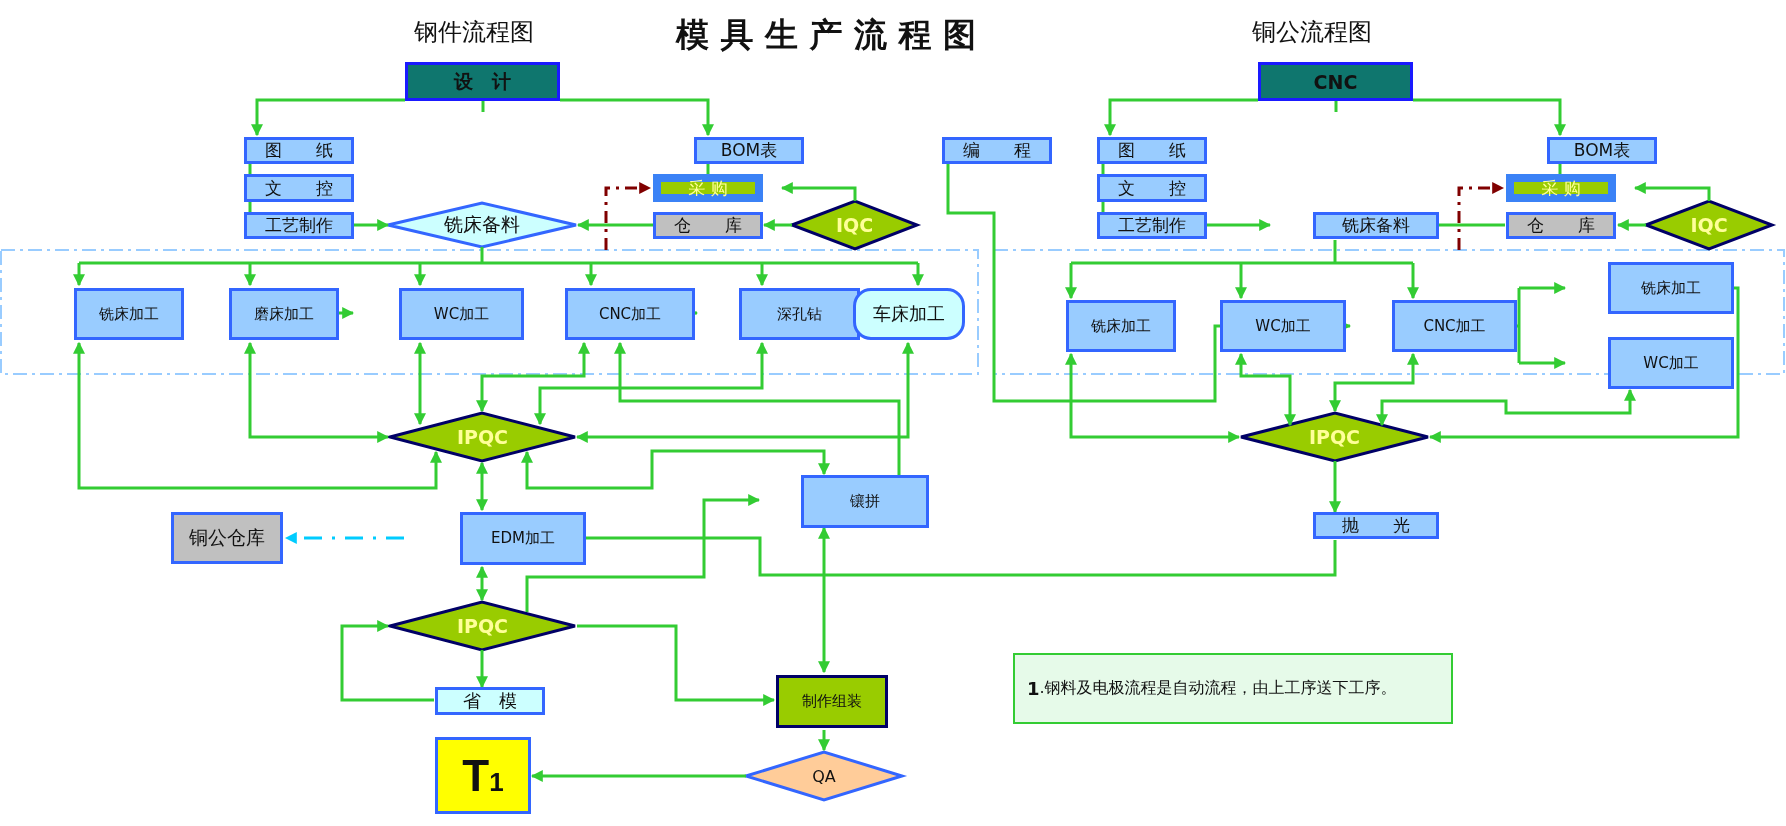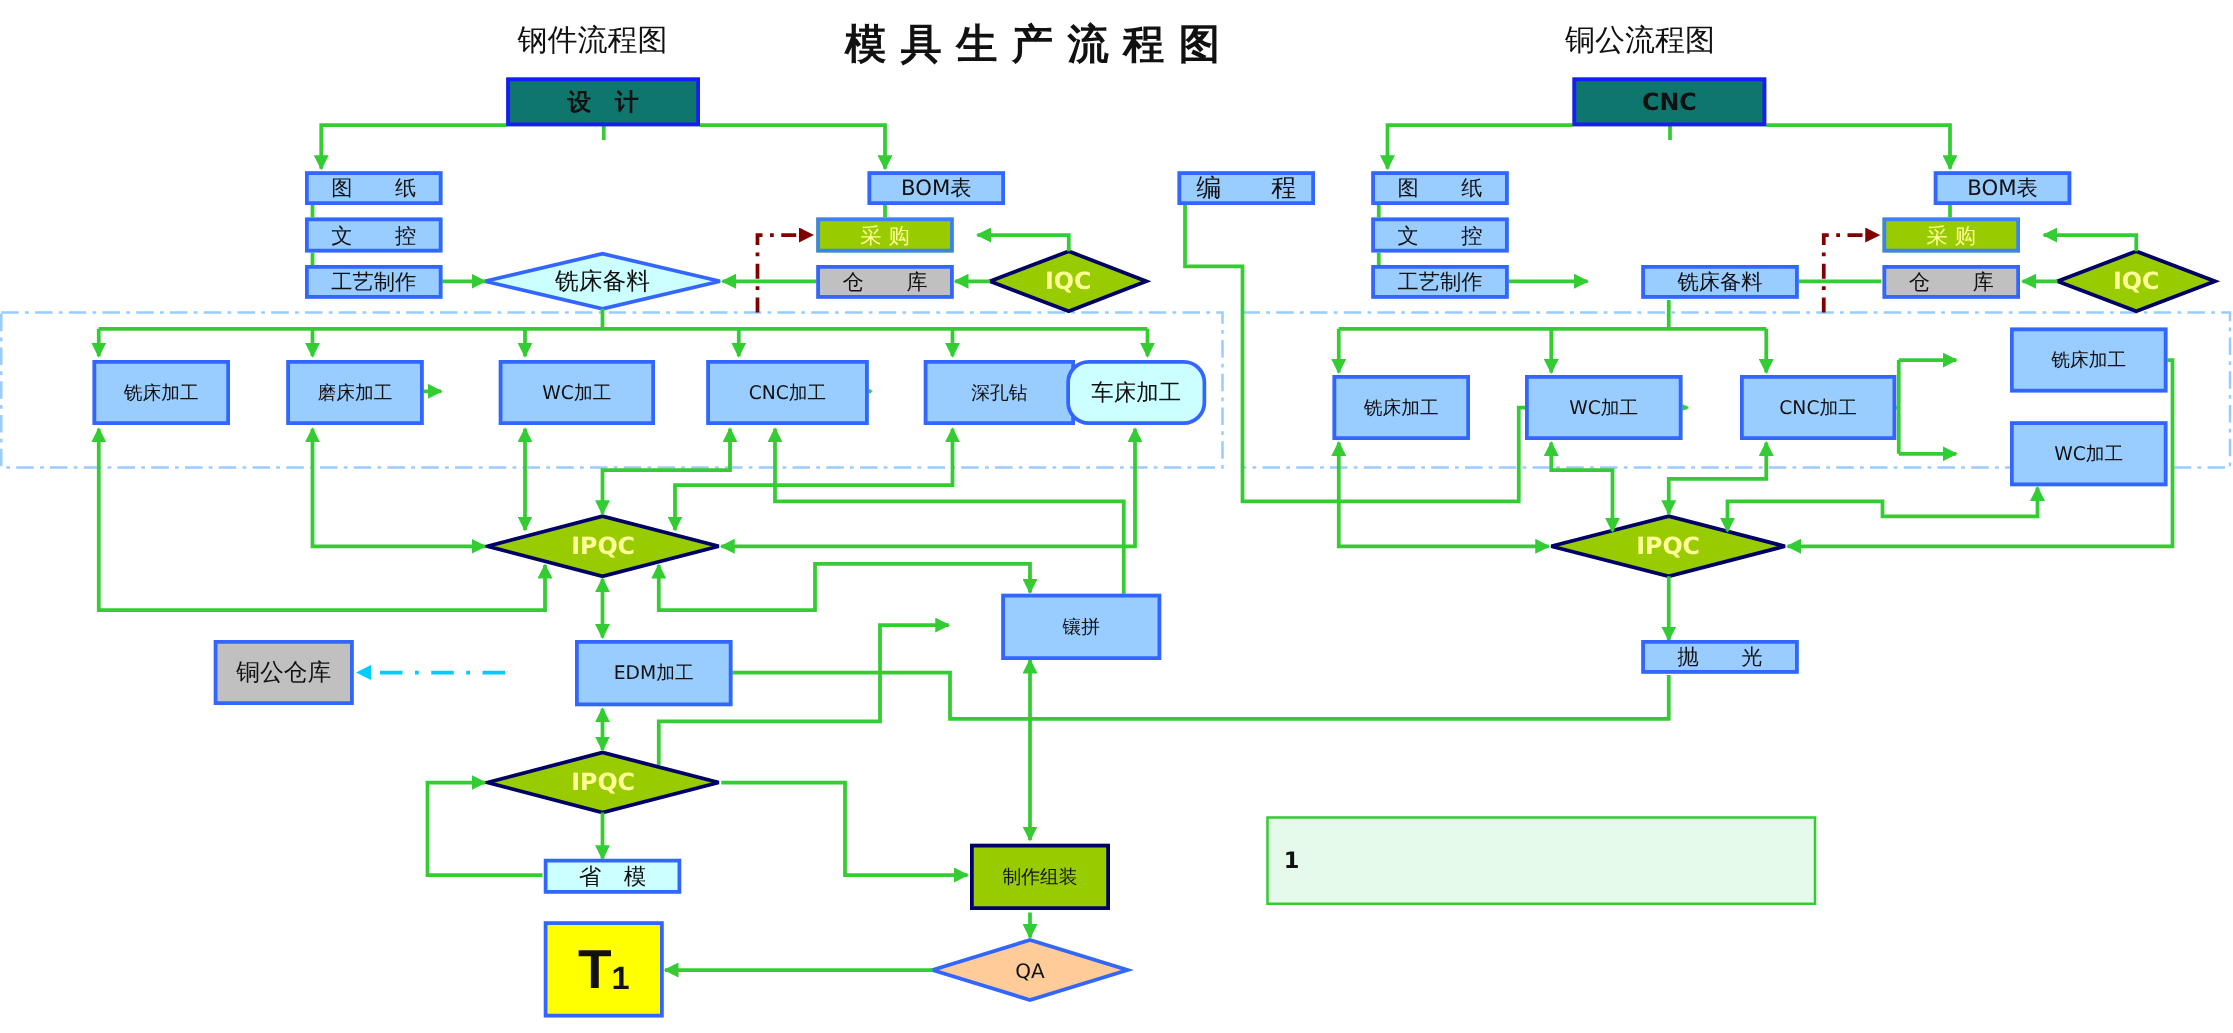--- a/index.html
+++ b/index.html
@@ -4,21 +4,21 @@
 <style>
   html, body { margin: 0; padding: 0; background: #ffffff; }
   body { width: 1786px; height: 826px; position: relative; overflow: hidden;
          font-family: "DejaVu Sans", "Liberation Sans", sans-serif; }
   #wires { position: absolute; left: 0; top: 0; width: 1786px; height: 826px; }
   .node { position: absolute; box-sizing: border-box; display: flex; align-items: center;
           justify-content: center; color: #111; white-space: pre; }
   .n-blue { background: #99ccff; border: 3px solid #3366ff; margin-left: 41px; }
   .n-purple { background: #0f766e; border: 3px solid #1a1aff; font-weight: bold; }
   .n-olive { background: #99cc00; border: 3px solid #000066; }
-  .n-olive-y { background: #99cc00; border: 3px solid #3b82f6; color: #ffff99; }
+  .n-olive-y { background: #99cc00; border: 8px solid #3b82f6; color: #ffff99; }
   .n-gray { background: #c0c0c0; border: 3px solid #3366ff; }
   .n-cyan { background: #ccffff; border: 3px solid #3366ff; }
   .n-yellow { background: #ffff00; border: 3px solid #3366ff; font-weight: bold; }
   .n-note { background: #e6fae9; border: 2px solid #33cc33; justify-content: flex-start; padding-left: 12px; }
   .title { position: absolute; color: #111; white-space: pre; }
   .diamond-label { position: absolute; display: flex; align-items: center; justify-content: center;
                    font-weight: bold; white-space: pre; pointer-events: none; }
 </style>
 </head>
 <body>
@@ -169,33 +169,33 @@
 <div class="node n-gray" style="left:171px;top:512px;width:112px;height:52px;font-size:19px;">铜公仓库</div>
 <div class="diamond-label" style="left:390px;top:602px;width:185px;height:48px;font-size:19px;color:#ffff99;">IPQC</div>
 <div class="node n-cyan" style="left:435px;top:687px;width:110px;height:28px;font-size:18px;">省　模</div>
 <div class="node n-olive" style="left:776px;top:675px;width:112px;height:53px;font-size:15px;text-align:right;">制作组装</div>
 <div class="diamond-label" style="left:746px;top:752px;width:156px;height:48px;font-size:16px;font-weight:normal;color:#111;">QA</div>
 <div class="node n-yellow" style="left:435px;top:737px;width:96px;height:77px;">
   <span style="font-size:44px;font-family:'Liberation Sans',sans-serif;">T</span><span style="font-size:26px;margin-top:14px;font-family:'Liberation Sans',sans-serif;">1</span>
 </div>
 
 <div class="node n-purple" style="left:1258px;top:62px;width:155px;height:39px;font-size:19px;">CNC</div>
-<div class="node n-blue" style="left:901px;top:137px;width:110px;height:27px;font-size:20px;">编　　程</div>
+<div class="node n-blue" style="left:901px;top:137px;width:110px;height:27px;font-size:17px;">编　　程</div>
 <div class="node n-blue" style="left:1056px;top:137px;width:110px;height:27px;font-size:17px;">图　　纸</div>
 <div class="node n-blue" style="left:1056px;top:174px;width:110px;height:28px;font-size:17px;">文　　控</div>
 <div class="node n-blue" style="left:1056px;top:212px;width:110px;height:27px;font-size:17px;">工艺制作</div>
 <div class="node n-blue" style="left:1272px;top:212px;width:126px;height:27px;font-size:17px;">铣床备料</div>
 <div class="node n-blue" style="left:1506px;top:137px;width:110px;height:27px;font-size:17px;">BOM表</div>
 <div class="node n-olive-y" style="left:1506px;top:174px;width:110px;height:28px;font-size:17px;">采 购</div>
 <div class="node n-gray" style="left:1506px;top:212px;width:110px;height:27px;font-size:17px;">仓　　库</div>
 <div class="diamond-label" style="left:1646px;top:201px;width:126px;height:48px;font-size:19px;color:#ffff99;">IQC</div>
 
 <div class="node n-blue" style="left:1025px;top:300px;width:110px;height:52px;font-size:15px;">铣床加工</div>
 <div class="node n-blue" style="left:1179px;top:300px;width:126px;height:52px;font-size:15px;">WC加工</div>
 <div class="node n-blue" style="left:1351px;top:300px;width:125px;height:52px;font-size:15px;">CNC加工</div>
 <div class="node n-blue" style="left:1567px;top:262px;width:126px;height:52px;font-size:15px;">铣床加工</div>
 <div class="node n-blue" style="left:1567px;top:337px;width:126px;height:52px;font-size:15px;">WC加工</div>
 <div class="diamond-label" style="left:1241px;top:413px;width:187px;height:48px;font-size:19px;color:#ffff99;">IPQC</div>
 <div class="node n-blue" style="left:1272px;top:512px;width:126px;height:27px;font-size:17px;">抛　　光</div>
 
 <div class="node n-note" style="left:1013px;top:653px;width:440px;height:71px;font-size:16px;">
-  <span style="font-weight:bold;font-size:18px;">1</span>
+  <span style="font-weight:bold;font-size:18px;">1</span><span>.钢料及电极流程是自动流程，由上工序送下工序。</span>
 </div>
 
 </body></html>

